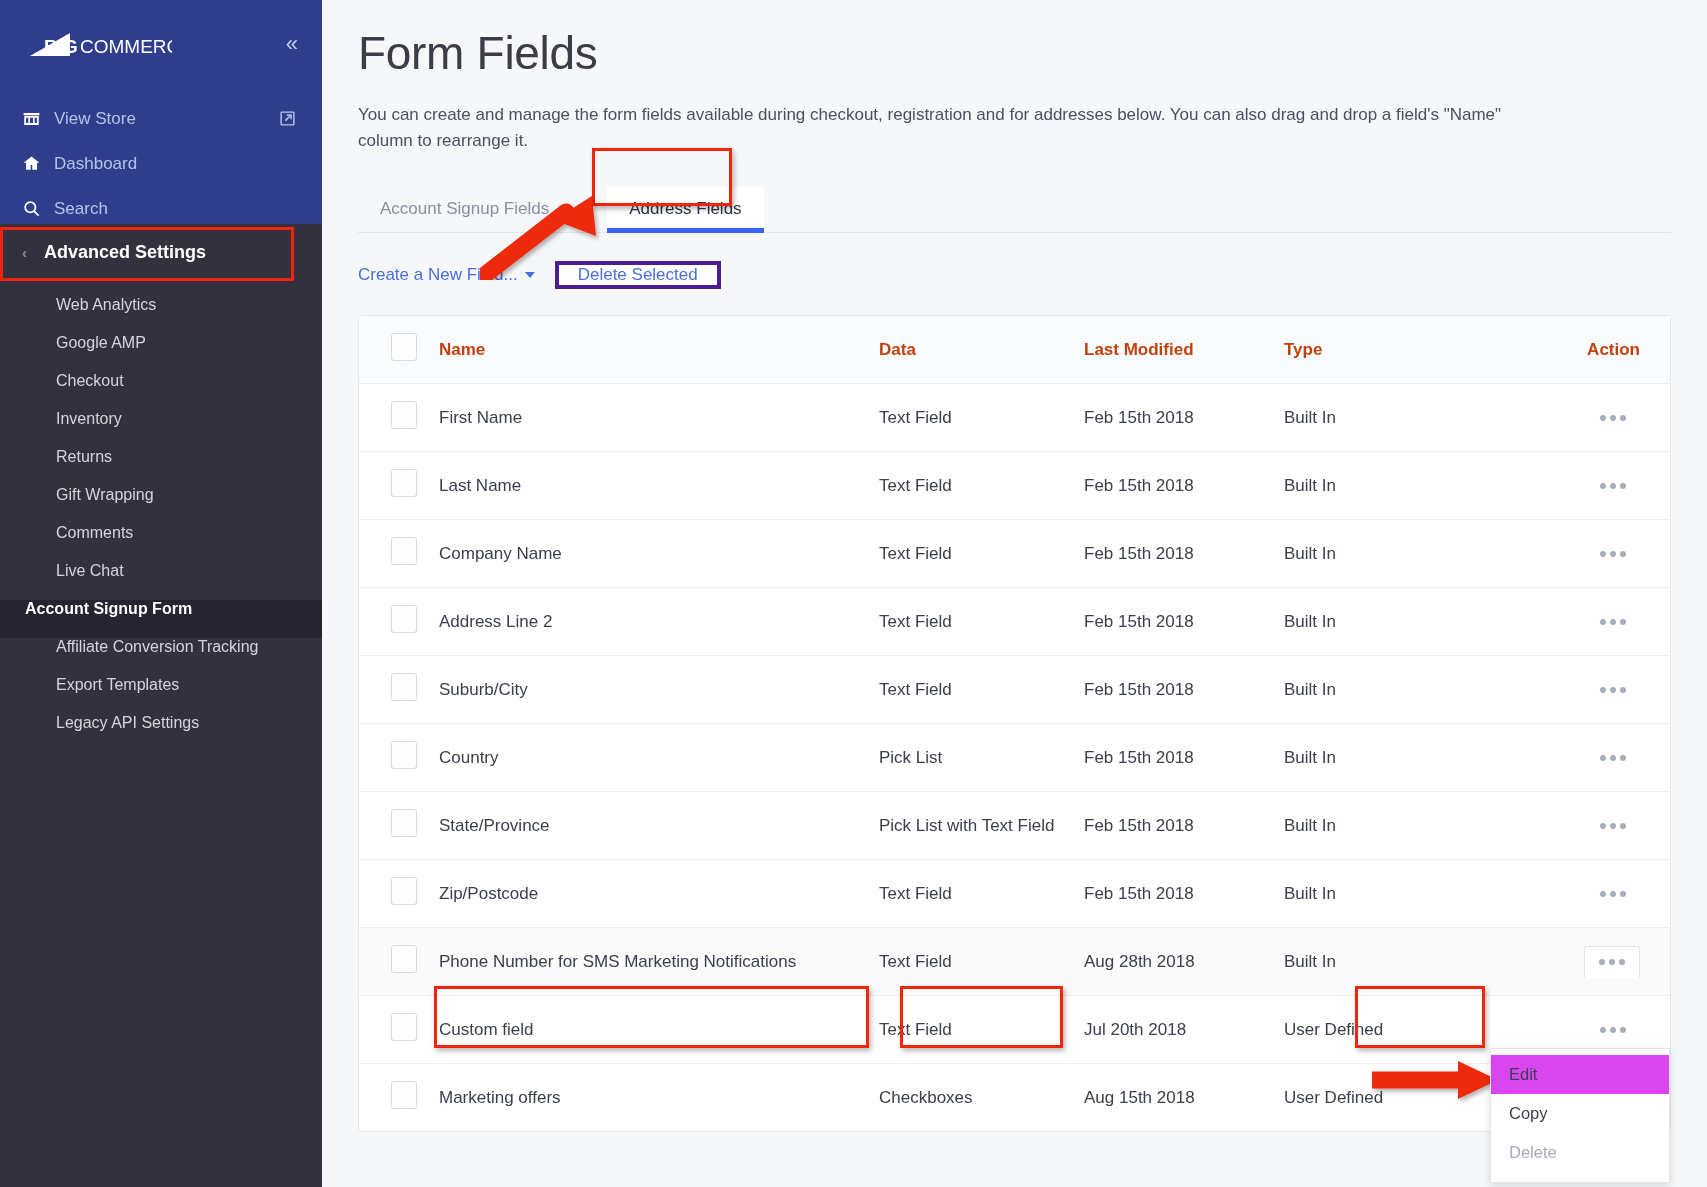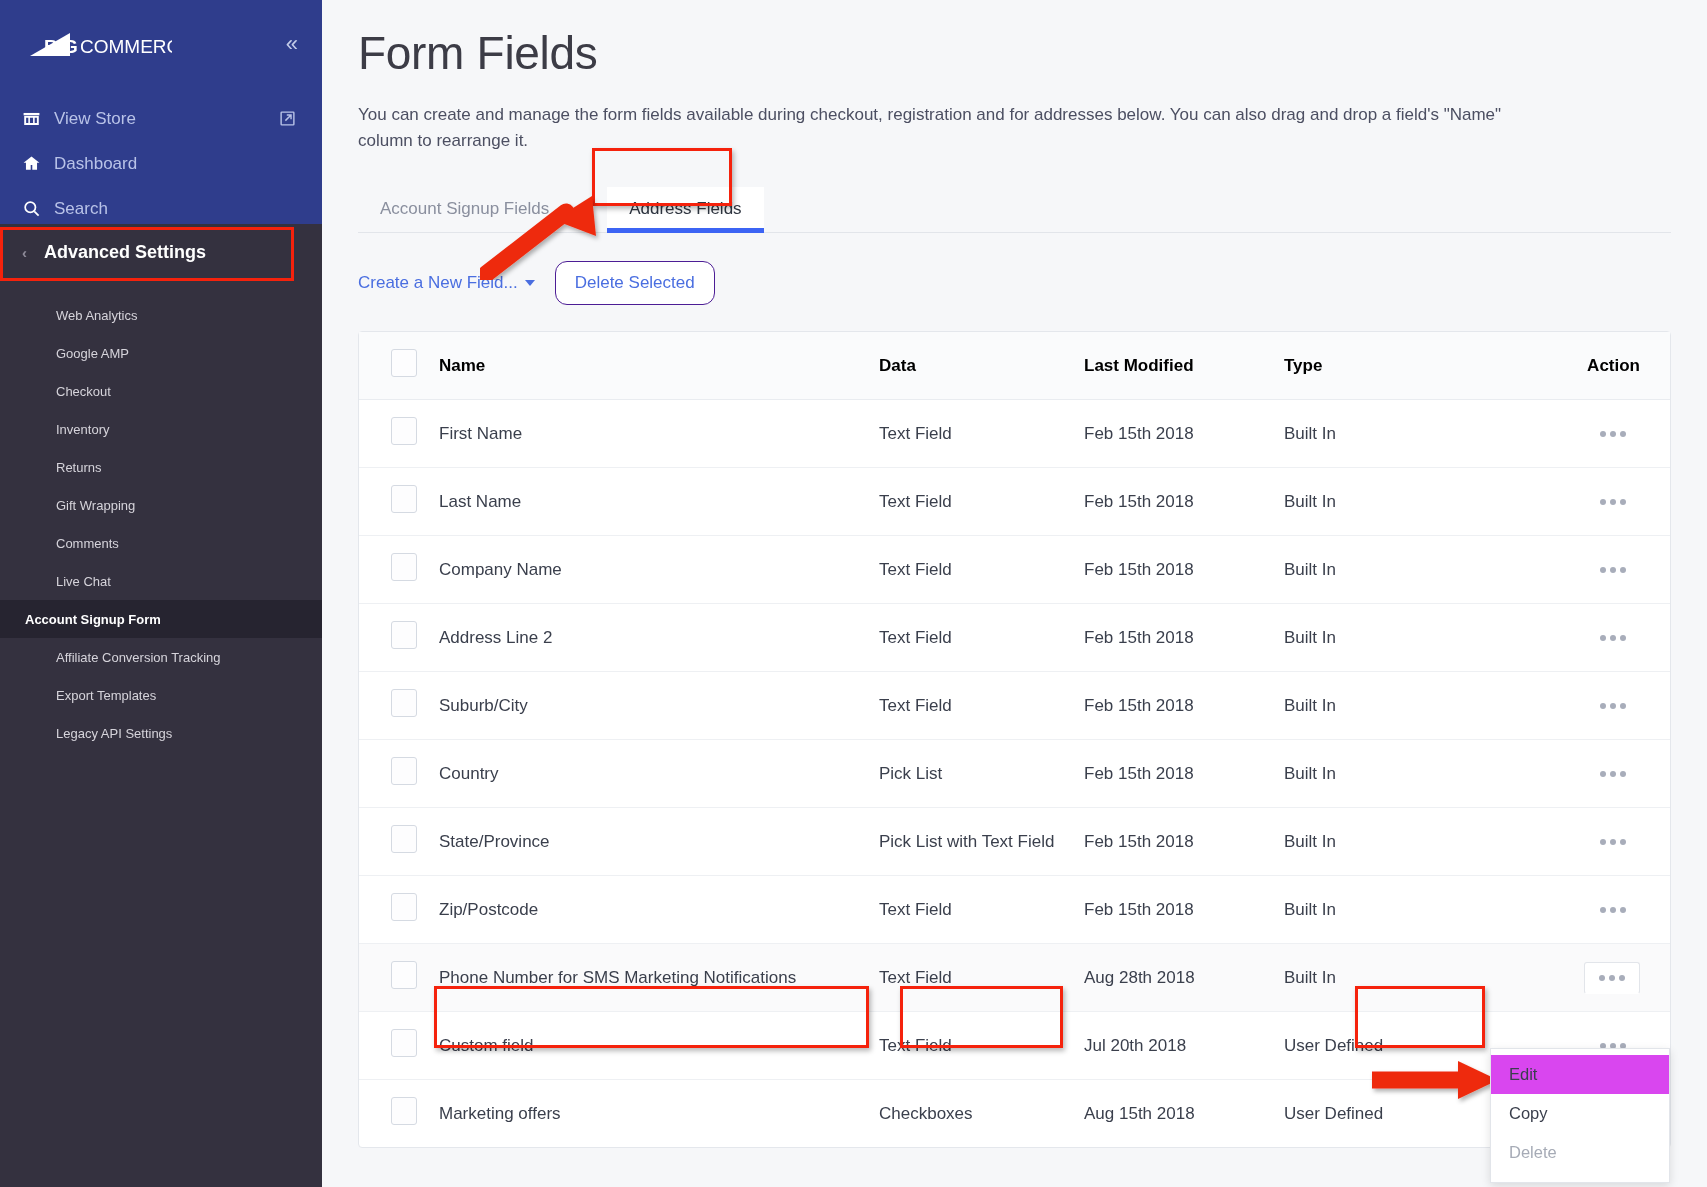--- a/index.html
+++ b/index.html
@@ -24,42 +24,42 @@
   .sb-link .txt { flex: 1; }
   .sb-link .ext { color: #b9c3e8; display: flex; }
   .sb-gap { height: 30px; }
 
   .adv-wrap { position: relative; height: 56px; }
   .adv-settings { display: flex; align-items: center; height: 56px; padding: 0 22px; background: #34313f; color: #ffffff; font-size: 18px; font-weight: bold; cursor: pointer; }
   .adv-settings .chev { color: #8e8b99; font-size: 15px; margin-right: 17px; }
   .hl-box { position: absolute; border: 3px solid #f5220c; pointer-events: none; }
 
   .menu { padding-top: 16px; }
-  .menu-item { display: flex; align-items: center; height: 38px; padding: 0 22px 0 56px; color: #d6d4db; font-size: 13px; cursor: pointer; }
+  .menu-item { display: flex; align-items: flex-start; height: 38px; padding: 0 22px 0 56px; color: #d6d4db; font-size: 16px; cursor: pointer; }
   .menu-item.active { background: #262430; color: #ffffff; font-weight: bold; }
 
   
   .main { flex: 1; background: #f6f7f9; height: 1187px; padding: 26px 36px 0 36px; position: relative; overflow: hidden; }
   .page-title { font-size: 46px; font-weight: normal; color: #3c3c46; letter-spacing: -0.3px; margin-bottom: 22px; }
   .page-desc { font-size: 17px; color: #4c4f62; line-height: 1.5; max-width: 1185px; margin-bottom: 34px; }
 
   .tabs { display: flex; align-items: flex-end; border-bottom: 1px solid #e2e5ea; position: relative; gap: 36px; }
   .tab { padding: 12px 22px 13px 22px; font-size: 17px; color: #8a8f9e; cursor: pointer; position: relative; background: transparent; }
   .tab.active { color: #2f3641; background: #ffffff; }
   .tab.active:after { content: ""; position: absolute; left: 0; right: 0; bottom: -1px; height: 5px; background: #3c64f4; }
 
   .toolbar { display: flex; align-items: center; gap: 20px; margin-top: 28px; margin-bottom: 26px; }
   .create-link { color: #4a6ee0; font-size: 17px; cursor: pointer; display: flex; align-items: center; gap: 7px; }
   .caret { width: 0; height: 0; border-left: 5px solid transparent; border-right: 5px solid transparent; border-top: 6px solid #4a6ee0; }
-  .btn { background: #ffffff; border: 1px solid #4c1d95; border-radius: 12px; color: #4a6ee0; font-size: 17px; padding: 11px 19px; cursor: pointer; font-family: inherit; }
+  .btn { background: #ffffff; border: 4px solid #4c1d95; border-radius: 0; color: #4a6ee0; font-size: 17px; padding: 0 19px; cursor: pointer; font-family: inherit; }
 
   .table-card { background: #ffffff; border: 1px solid #e4e7ec; border-radius: 4px; overflow: visible; }
   table { width: 100%; border-collapse: collapse; }
   thead tr { background: #fafbfc; }
-  th { text-align: left; font-size: 17px; font-weight: bold; color: #000000; padding: 17px 0; border-bottom: 1px solid #e9ecf0; }
+  th { text-align: left; font-size: 17px; font-weight: bold; color: #c2410c; padding: 17px 0; border-bottom: 1px solid #e9ecf0; }
   td { font-size: 17px; color: #3a3f4c; padding: 17px 0; border-bottom: 1px solid #eef0f3; }
   tbody tr:last-child td { border-bottom: none; }
   tr.highlight-row td { background: #fafafb; }
   .c-check { width: 80px; padding-left: 32px !important; }
   .c-name { width: 440px; }
   .c-data { width: 205px; }
   .c-mod  { width: 200px; }
   .c-type { width: 190px; }
   .c-act  { text-align: right; padding-right: 30px !important; }
   th.c-act { text-align: right; padding-right: 30px !important; }

